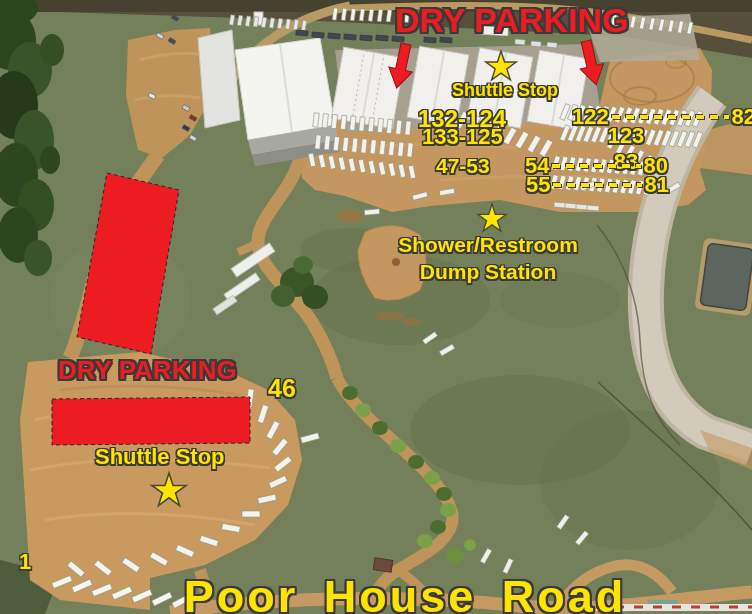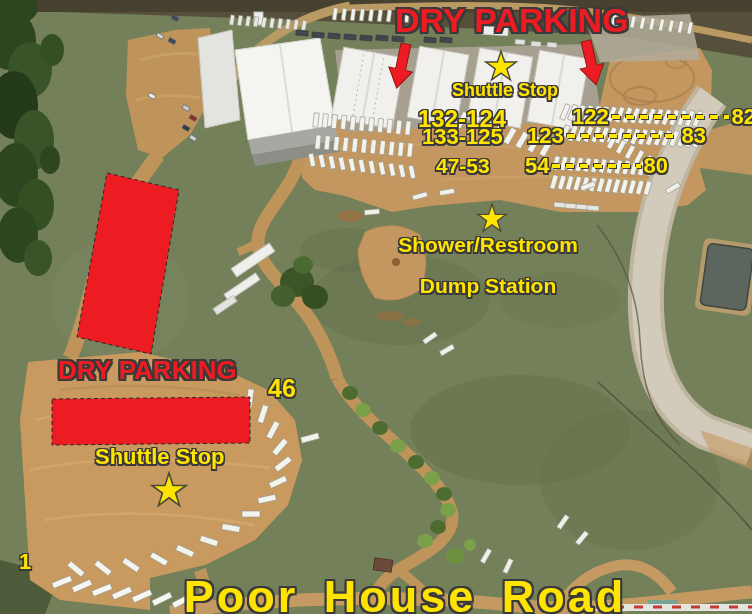--- a/index.html
+++ b/index.html
@@ -411,34 +411,39 @@
 
   <div class="label yellow ol1" style="left:418px;top:107px;font-size:24px;">132-124</div>
   <div class="label yellow ol1" style="left:422px;top:126px;font-size:22px;">133-125</div>
   <div class="label yellow ol1" style="left:436px;top:155px;font-size:21px;">47-53</div>
 
   <div class="dash-row ol1" style="left:525px;top:104px;width:184px;margin-left:47px;">
     <span>122</span>
     <span class="leader"></span>
     <span>82</span>
   </div>
-  <div class="dash-row ol1" style="left:527px;top:123px;width:179px;">
+  <div class="dash-row ol1" style="left:527px;top:123px;width:198px;flex-direction:column;">
     <span>123</span>
     <span class="leader"></span>
     <span>83</span>
   </div>
   <div class="dash-row ol1" style="left:525px;top:153px;width:143px;">
     <span>54</span>
     <span class="leader"></span>
     <span>80</span>
   </div>
+  <div class="dash-row ol1" style="left:526px;top:172px;width:143px;">
+    <span>55</span>
+    <span class="leader"></span>
+    <span>81</span>
+  </div>
 
   <div class="label center-block" style="left:398px;top:234px;width:180px;">
     <div class="yellow ol1" style="font-size:21px;">Shower/Restroom</div>
-    <div class="yellow ol1" style="font-size:21px;margin-top:20px;">Dump Station</div>
+    <div class="yellow ol1" style="font-size:21px;margin-top:6px;">Dump Station</div>
   </div>
 
   <div class="label red ol2" style="left:58px;top:357px;font-size:26px;">DRY PARKING</div>
 
   <div class="label yellow ol1" style="left:268px;top:376px;font-size:25px;">46</div>
 
   <div class="label yellow ol1" style="left:95px;top:446px;font-size:22px;">Shuttle Stop</div>
 
 
   <div class="label yellow ol1" style="left:19px;top:551px;font-size:22px;">1</div>

